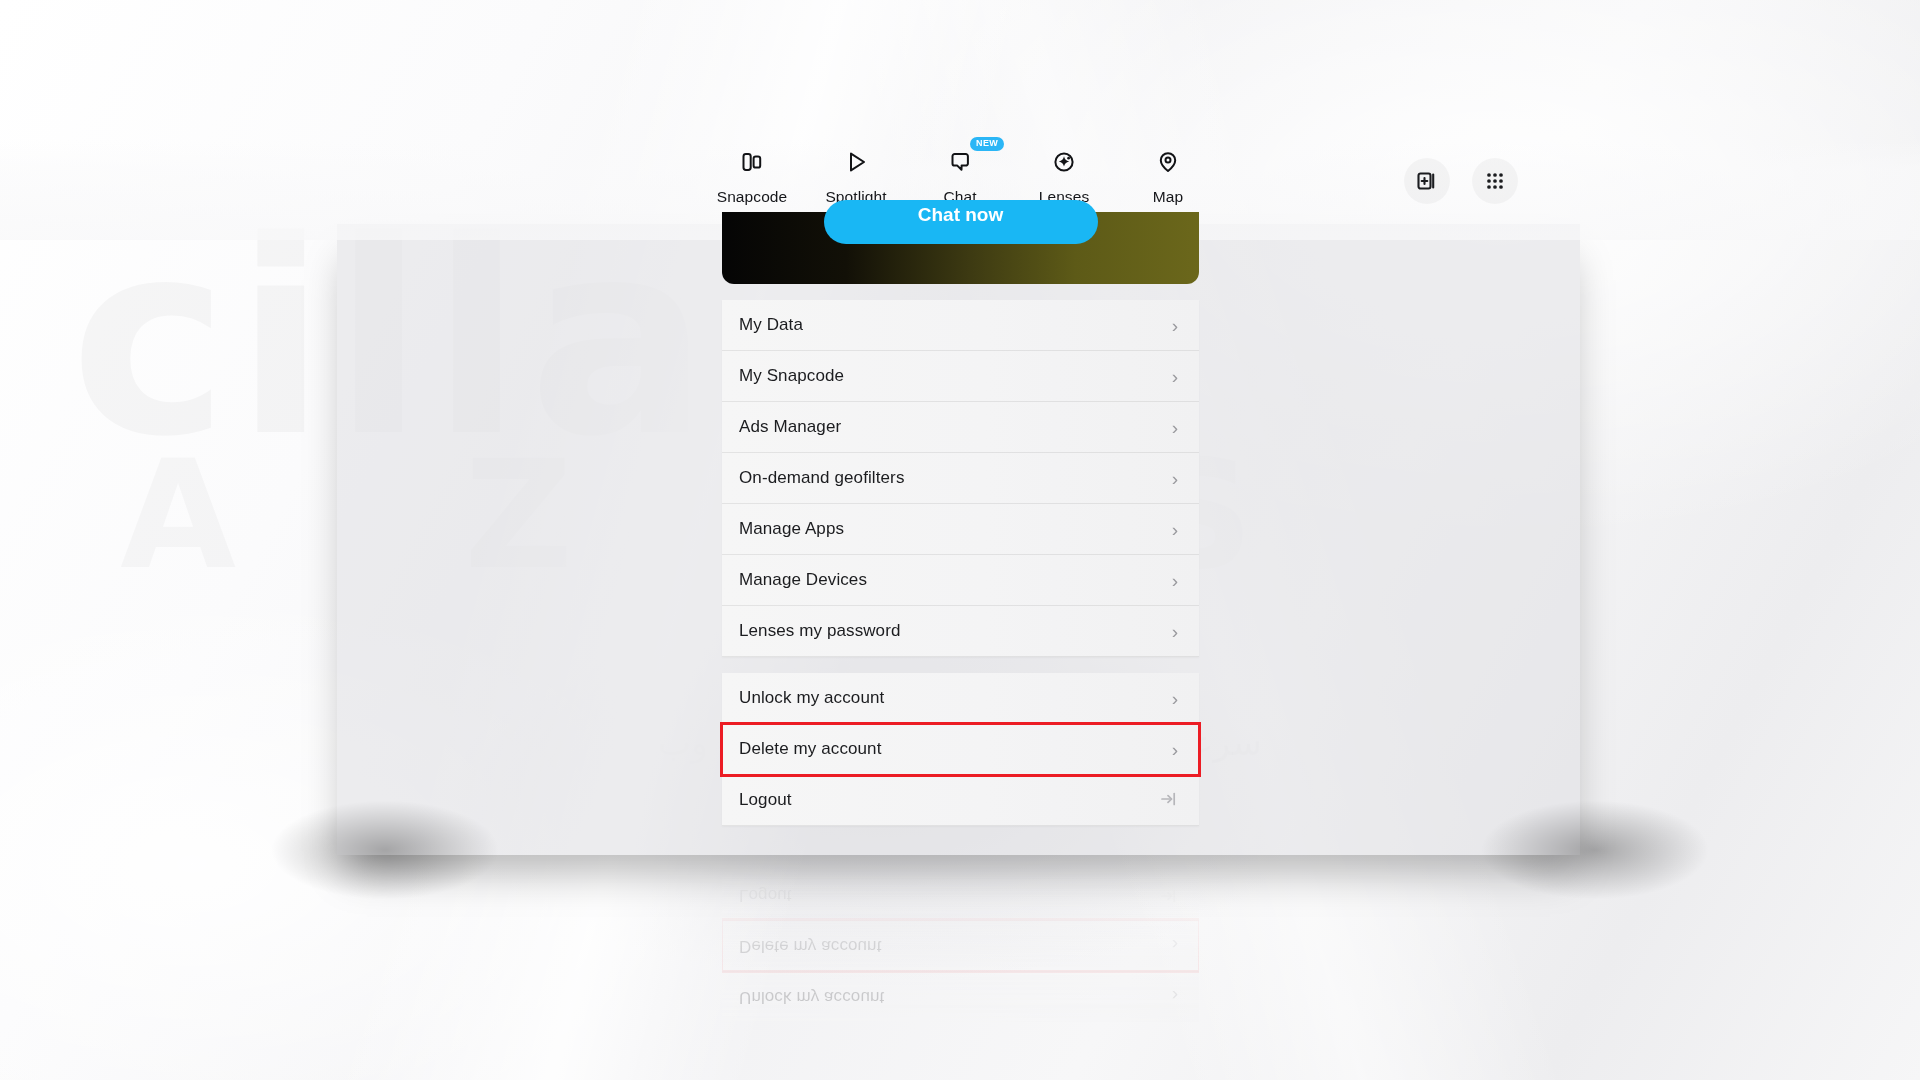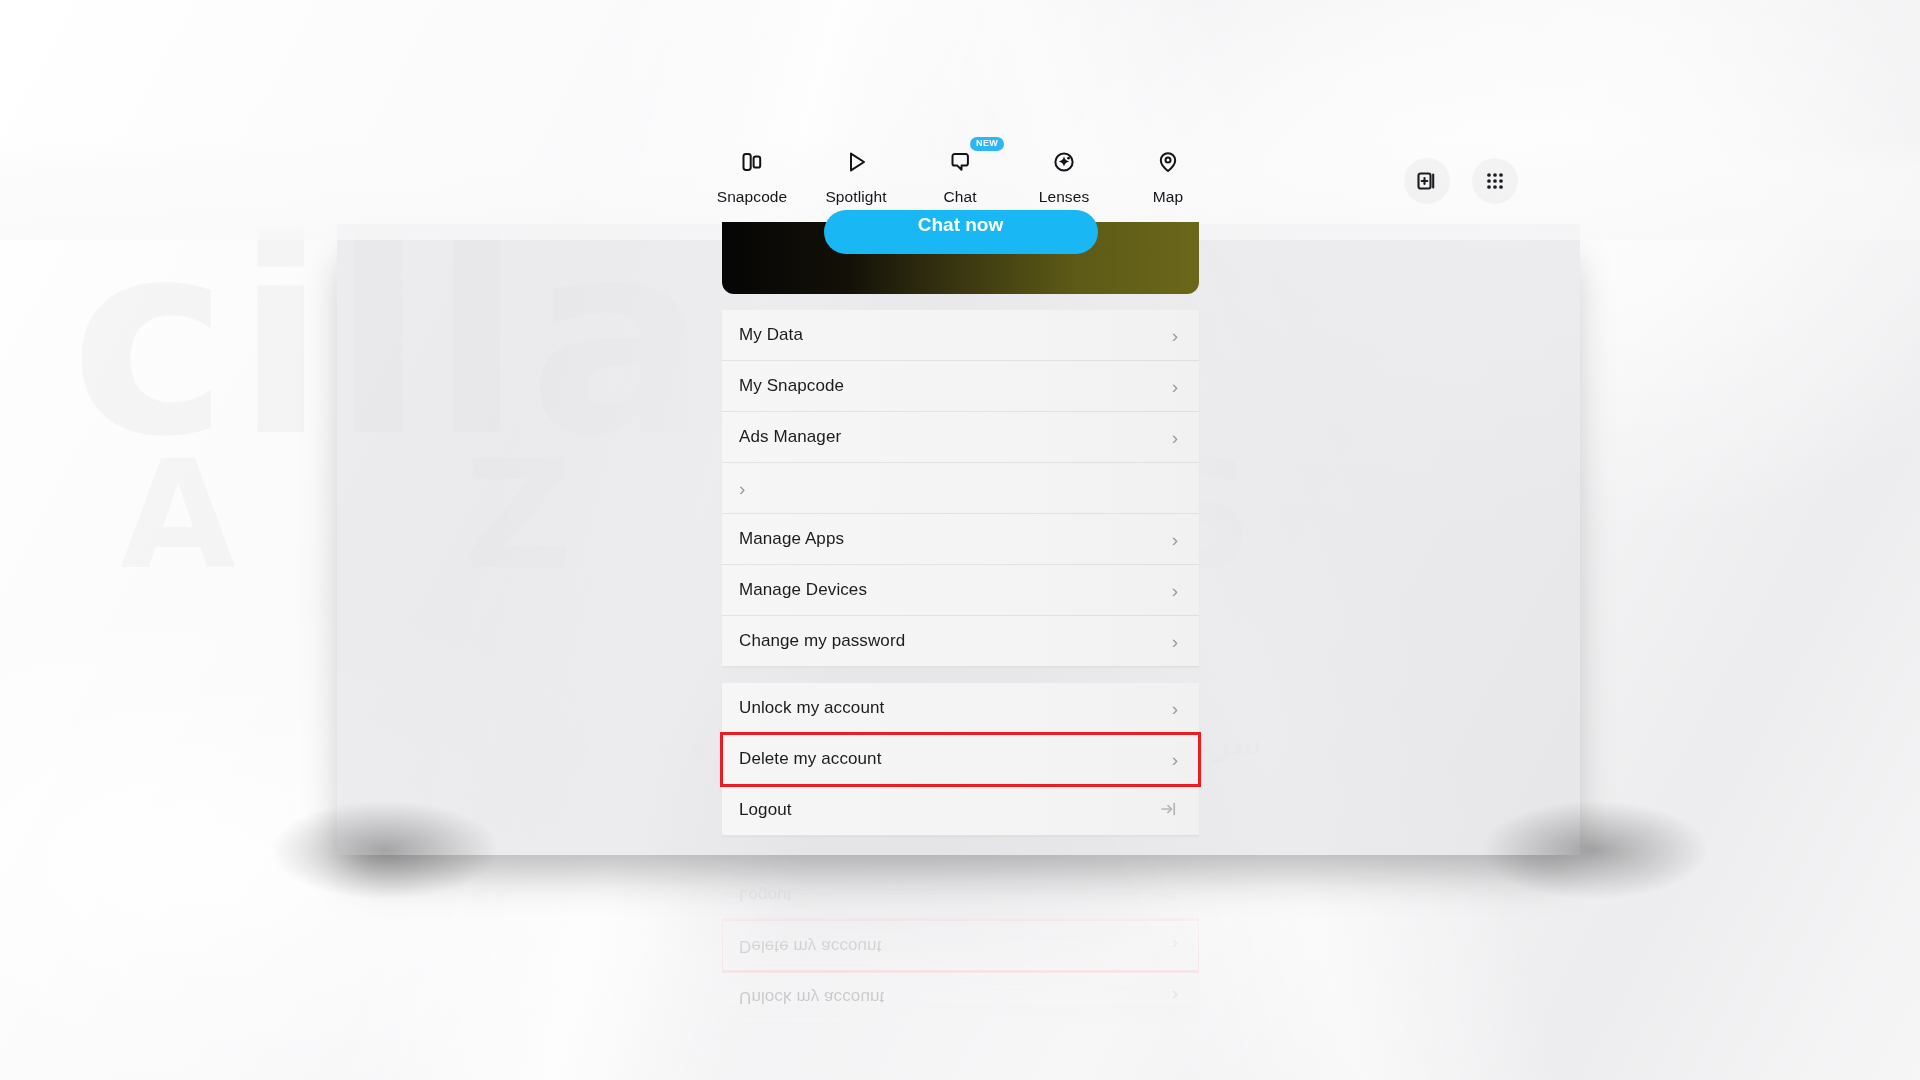--- a/index.html
+++ b/index.html
@@ -98,21 +98,21 @@
     display:flex; gap:22px; align-items:center;
   }
   .nav-rbtn{
     width:46px;height:46px;border-radius:50%;
     display:flex;align-items:center;justify-content:center;
     background:rgba(0,0,0,.035); cursor:pointer;
   }
 
   
   #panel{
-    position:absolute; left:722px; top:222px; width:477px;
+    position:absolute; left:722px; top:212px; width:477px;
     z-index:8;
     font-family:"Liberation Sans", sans-serif;
   }
   #banner{
     height:72px; width:100%;
     background:linear-gradient(90deg,#050505 0%,#121007 26%,#3d3a12 52%,#5d5a17 74%,#6b671b 100%);
     border-radius:0 0 12px 12px;
     position:relative; overflow:visible;
   }
   #chat-now{
@@ -277,32 +277,33 @@
     </div>
     <div class="row">
       <div class="row-lb">My Snapcode</div>
       <div class="chev">›</div>
     </div>
     <div class="row">
       <div class="row-lb">Ads Manager</div>
       <div class="chev">›</div>
     </div>
     <div class="row">
+      <div class="row-lb">On-demand geofilters</div>
       <div class="chev">›</div>
     </div>
     <div class="row">
       <div class="row-lb">Manage Apps</div>
       <div class="chev">›</div>
     </div>
     <div class="row">
       <div class="row-lb">Manage Devices</div>
       <div class="chev">›</div>
     </div>
     <div class="row">
-      <div class="row-lb">Change my password</div>
+      <div class="row-lb">Lenses my password</div>
       <div class="chev">›</div>
     </div>
   </div>
 
   <div class="group">
     <div class="row">
       <div class="row-lb">Unlock my account</div>
       <div class="chev">›</div>
     </div>
     <div class="row highlight">

